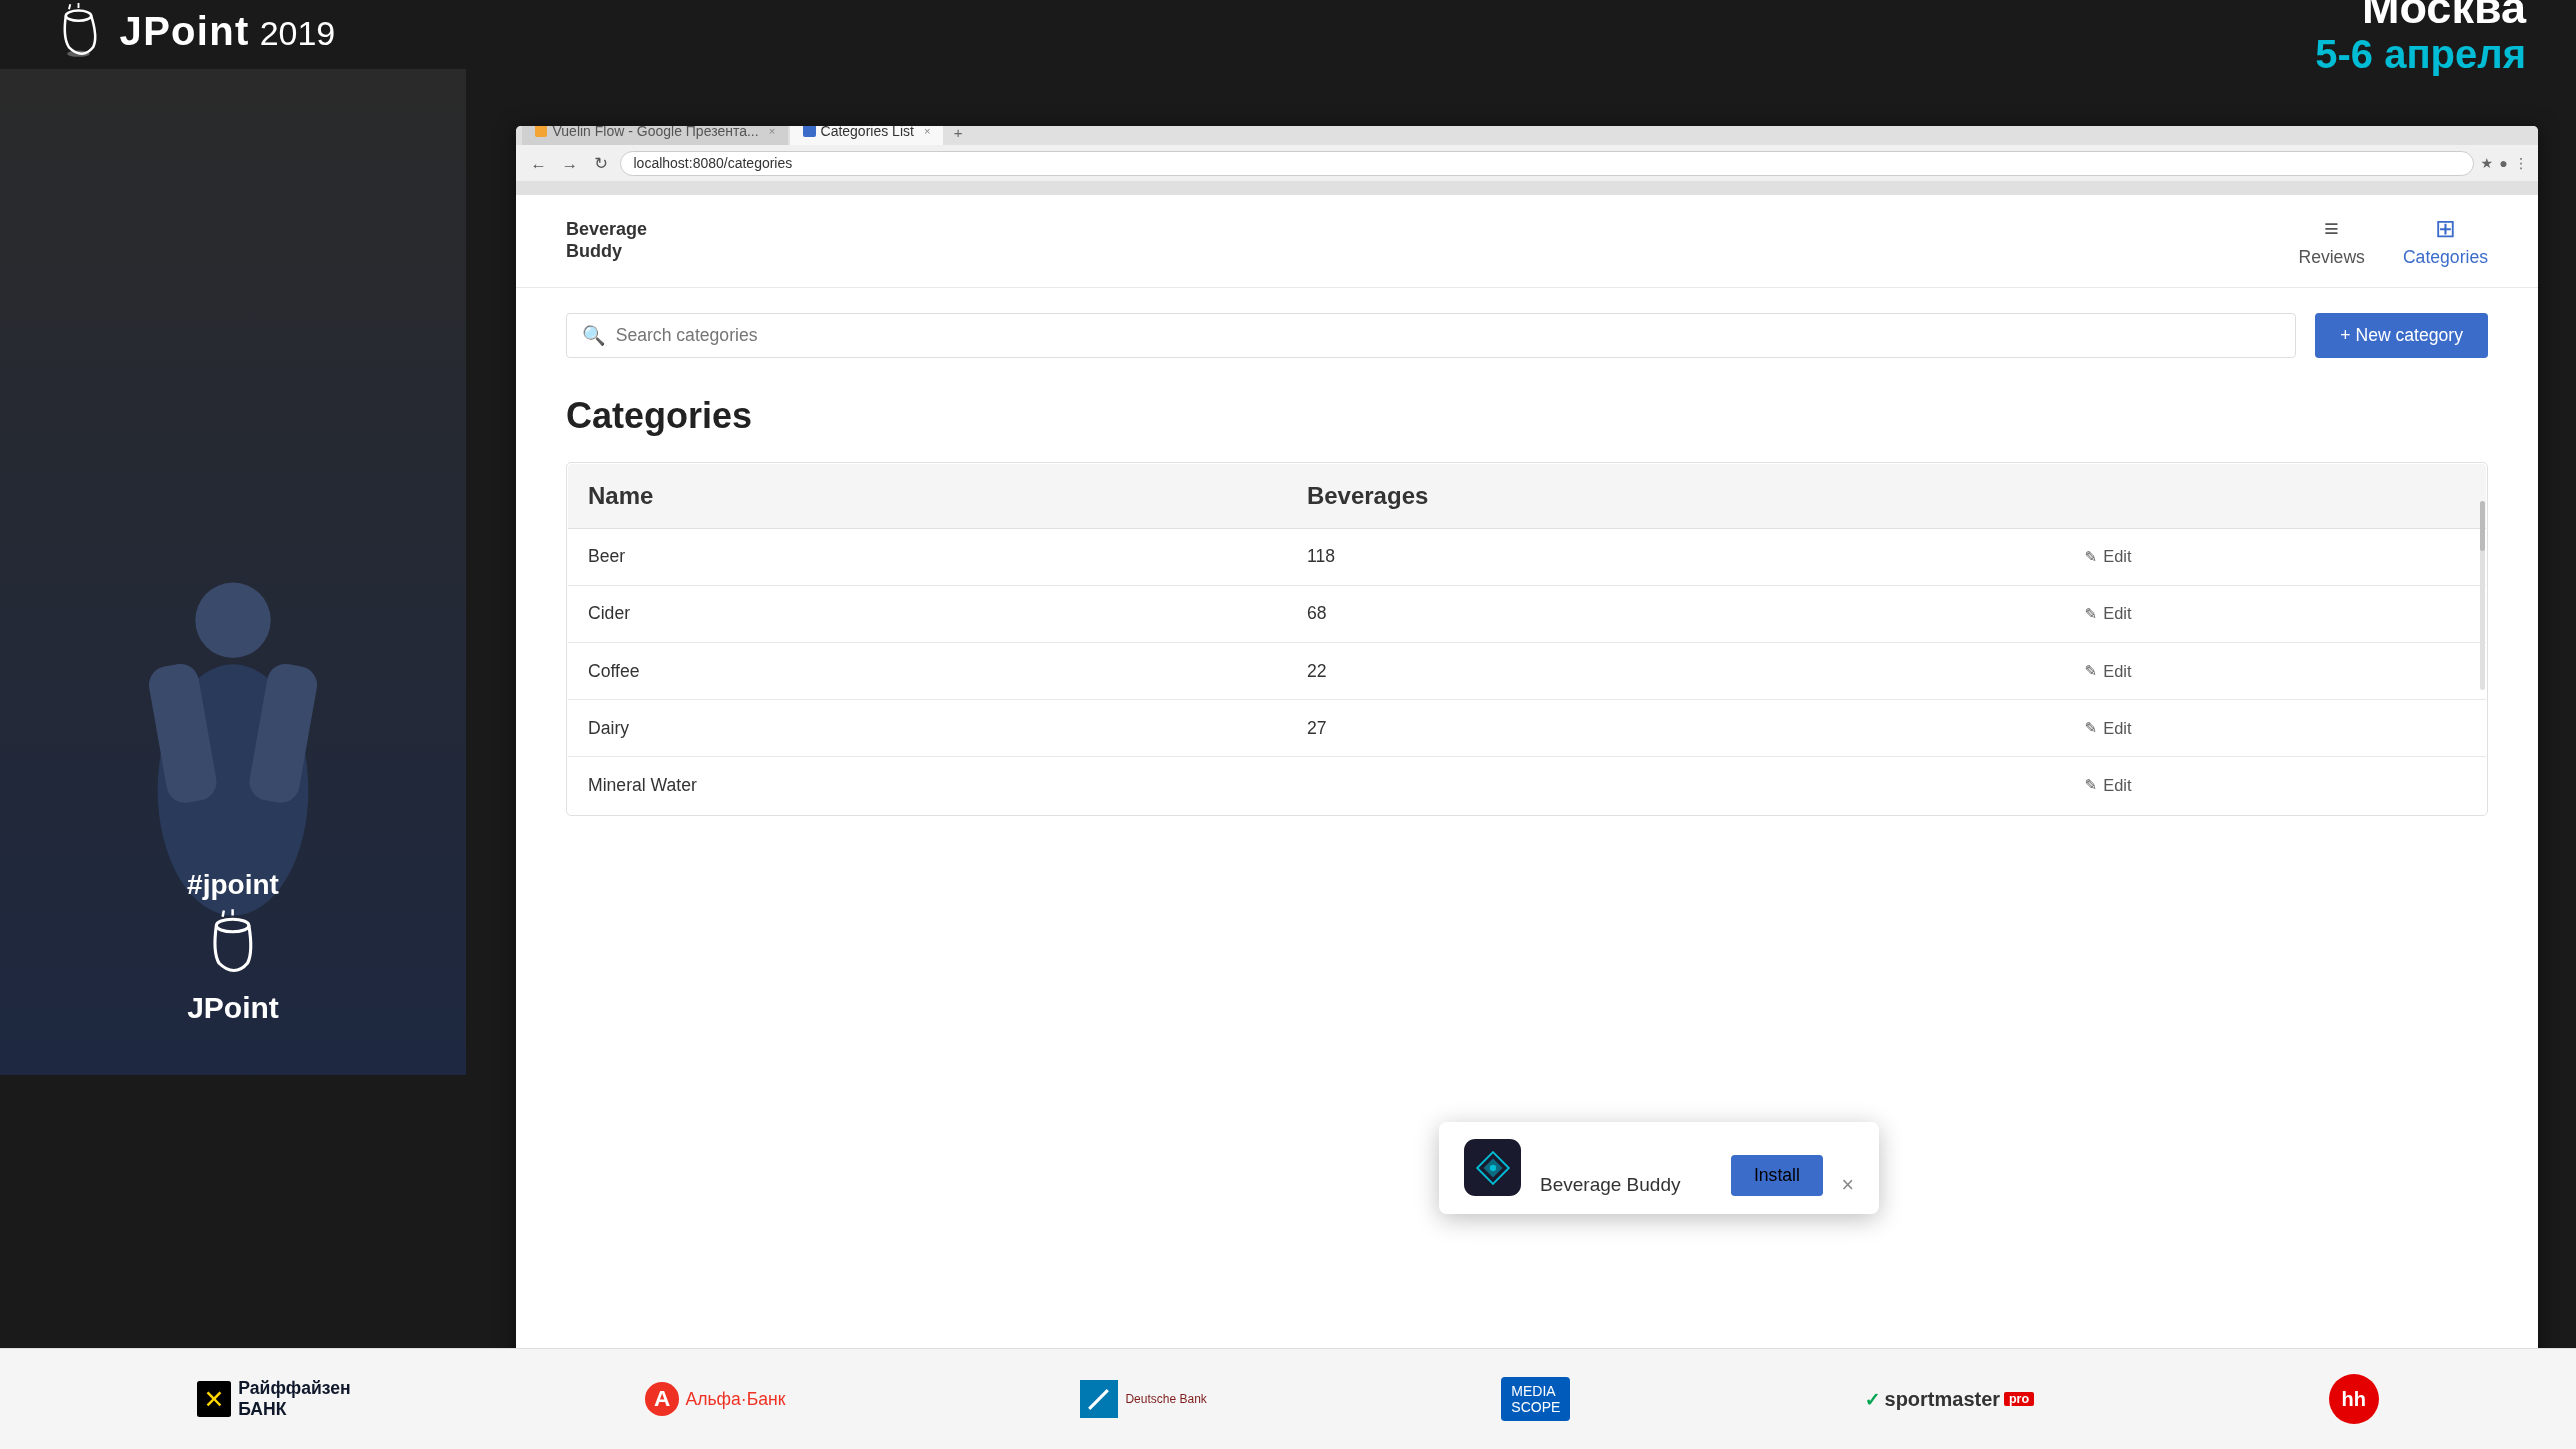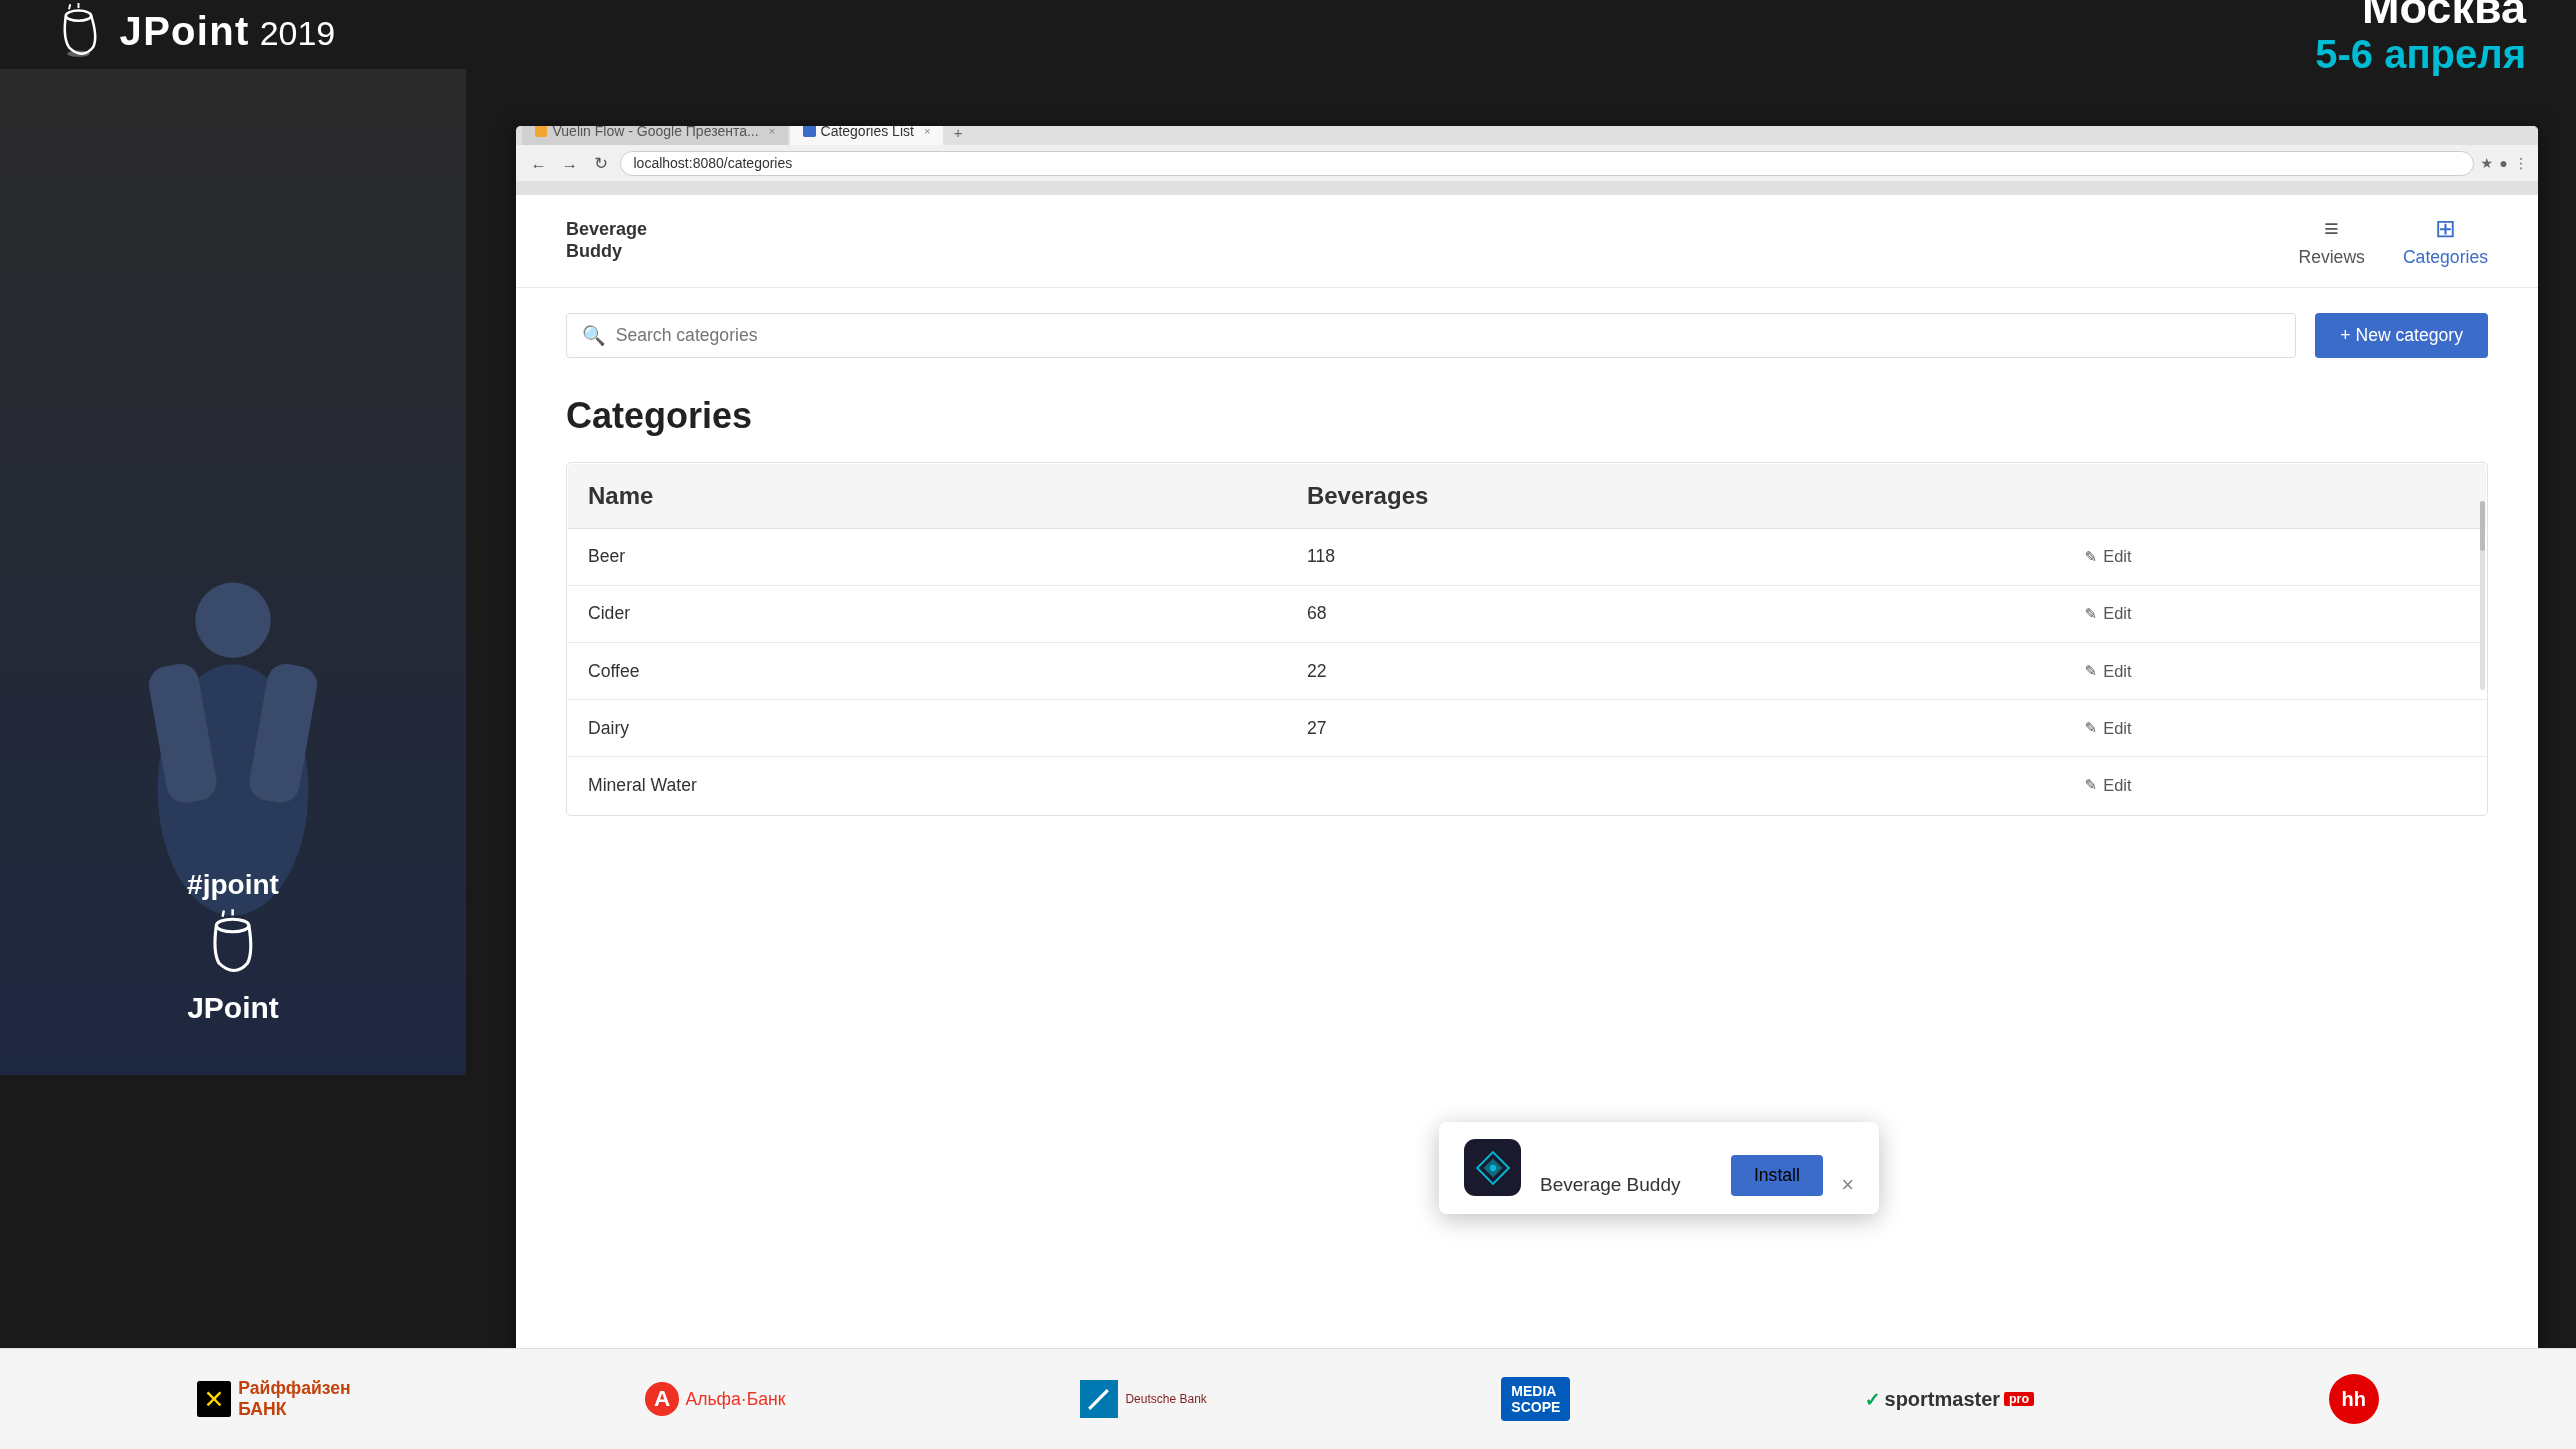--- a/index.html
+++ b/index.html
@@ -435,21 +435,21 @@
     }
     .raiffeisen-icon {
       color: #FFD700;
       font-size: 25px;
       background: #000;
       padding: 3.8px 6.3px;
       border-radius: 2.5px;
     }
     .raiffeisen-text {
       font-size: 17.6px;
-      color: #c2410c;
+      color: #0f172a;
       font-weight: bold;
     }
     .alfa-logo {
       display: flex;
       align-items: center;
       gap: 6.3px;
     }
     .alfa-icon {
       color: #fff;
       background: #ef3124;
@@ -486,21 +486,21 @@
       display: flex;
       align-items: center;
       gap: 6.3px;
     }
     .mediascope-box {
       background: #005bbb;
       color: white;
       padding: 6.3px 10px;
       border-radius: 3.8px;
       font-size: 14px;
-      font-weight: bold;
+      font-weight: normal;
     }
     .sportmaster-logo {
       display: flex;
       align-items: center;
       gap: 5px;
     }
     .sportmaster-text {
       font-size: 20px;
       color: #333;
       font-weight: bold;

